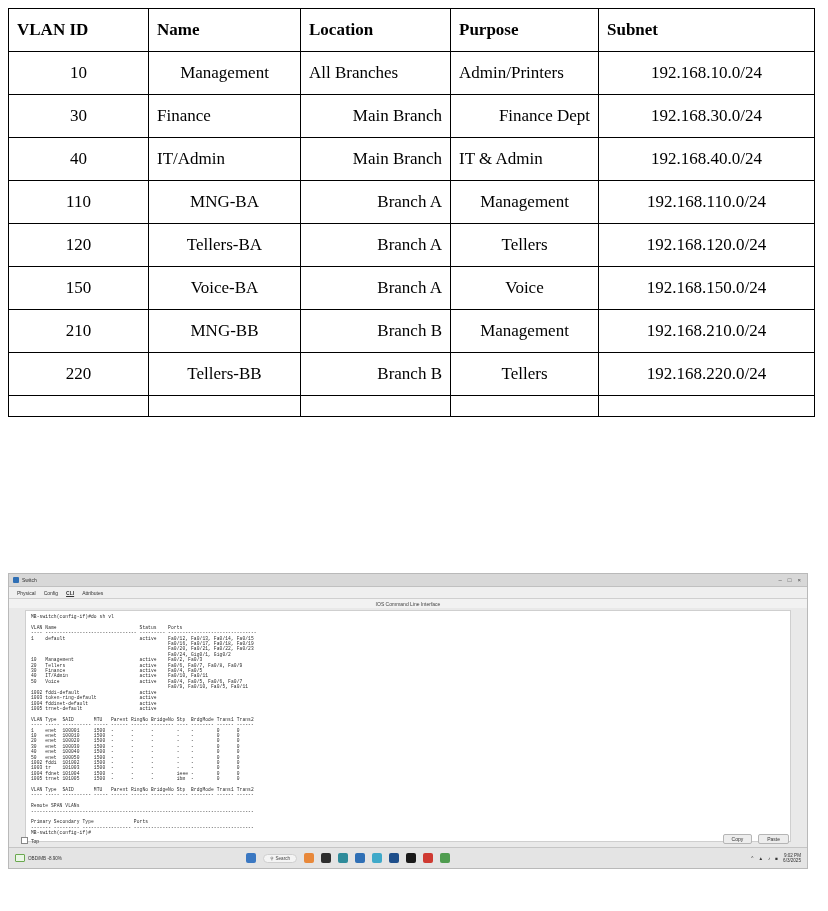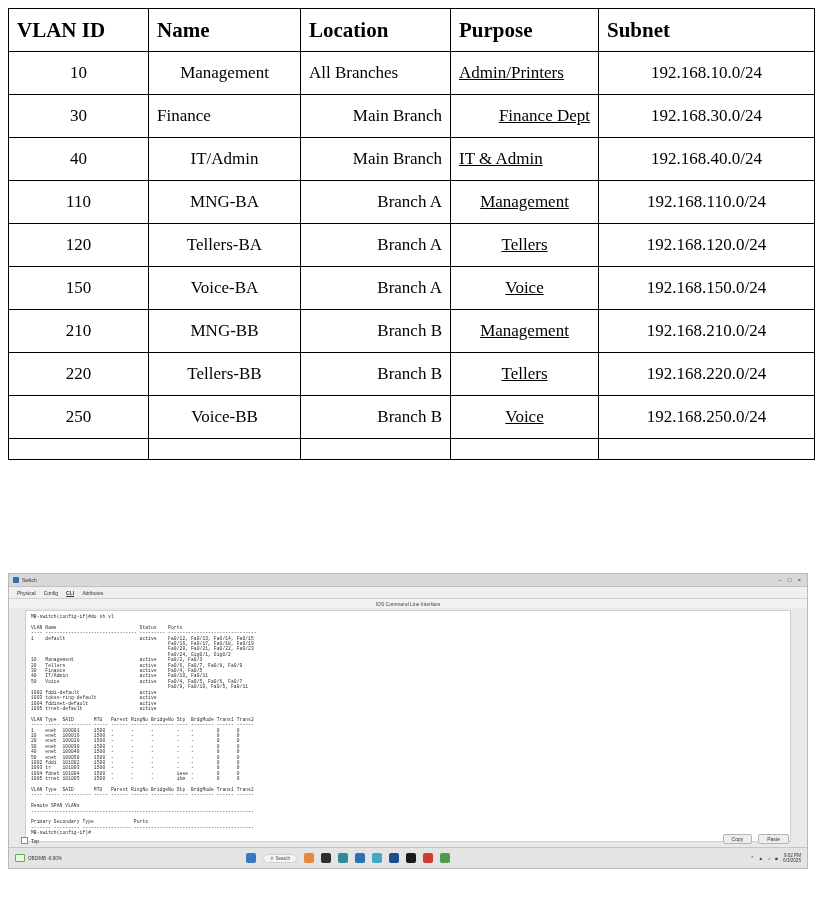--- a/index.html
+++ b/index.html
@@ -33,43 +33,43 @@
     border: 1px solid #000;
     height: 42px;
     padding: 0 8px;
     font-size: 17px;
     font-family: "Liberation Serif", serif;
     vertical-align: middle;
   }
   table.vlan th {
     font-weight: bold;
     text-align: left;
-    font-size: 21px;
+    font-size: 17px;
   }
   col.c0 { width: 140px; }
   col.c1 { width: 152px; }
   col.c2 { width: 150px; }
   col.c3 { width: 148px; }
   col.c4 { width: 216px; }
 
   td.col-id   { text-align: center; }
   td.col-name { text-align: center; }
   td.col-loc  { text-align: right; }
-  td.col-pur  { text-align: center; text-decoration: underline; }
+  td.col-pur  { text-align: center; }
   td.col-sub  { text-align: center; }
 
   
   tr.r0 td.col-name { text-align: center; }
   tr.r0 td.col-loc  { text-align: left; }
   tr.r0 td.col-pur  { text-align: left; }
   tr.r1 td.col-loc  { text-align: left; }
   tr.r1 td.col-pur  { text-align: left; }
   tr.r2 td.col-name { text-align: left; }
   tr.r2 td.col-pur  { text-align: right; }
-  tr.r3 td.col-name { text-align: center; }
+  tr.r3 td.col-name { text-align: left; }
   tr.r3 td.col-pur  { text-align: left; }
   tr.r4 td.col-name { text-align: left; }
 
   tr.spacer td { height: 20px; border-top: 1px solid #000; }
 
   
   .term-shot {
     position: absolute;
     left: 8px;
     top: 573px;
@@ -301,27 +301,20 @@
         <td class="col-loc">Branch B</td>
         <td class="col-pur">Management</td>
         <td class="col-sub">192.168.210.0/24</td>
       </tr>
       <tr>
         <td class="col-id">220</td>
         <td class="col-name">Tellers-BB</td>
         <td class="col-loc">Branch B</td>
         <td class="col-pur">Tellers</td>
         <td class="col-sub">192.168.220.0/24</td>
-      </tr>
-      <tr>
-        <td class="col-id">250</td>
-        <td class="col-name">Voice-BB</td>
-        <td class="col-loc">Branch B</td>
-        <td class="col-pur">Voice</td>
-        <td class="col-sub">192.168.250.0/24</td>
       </tr>
       <tr class="spacer">
         <td></td>
         <td></td>
         <td></td>
         <td></td>
         <td></td>
       </tr>
     </tbody>
   </table>

